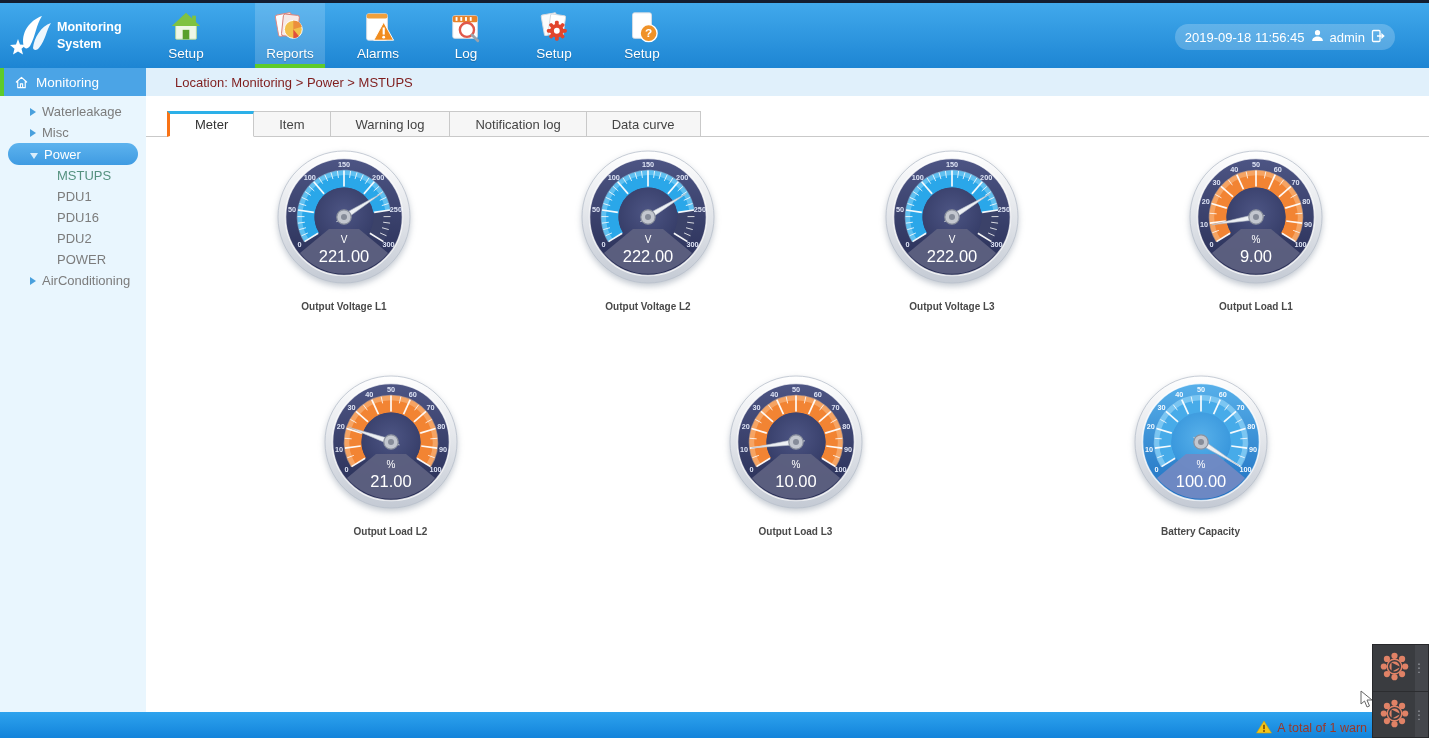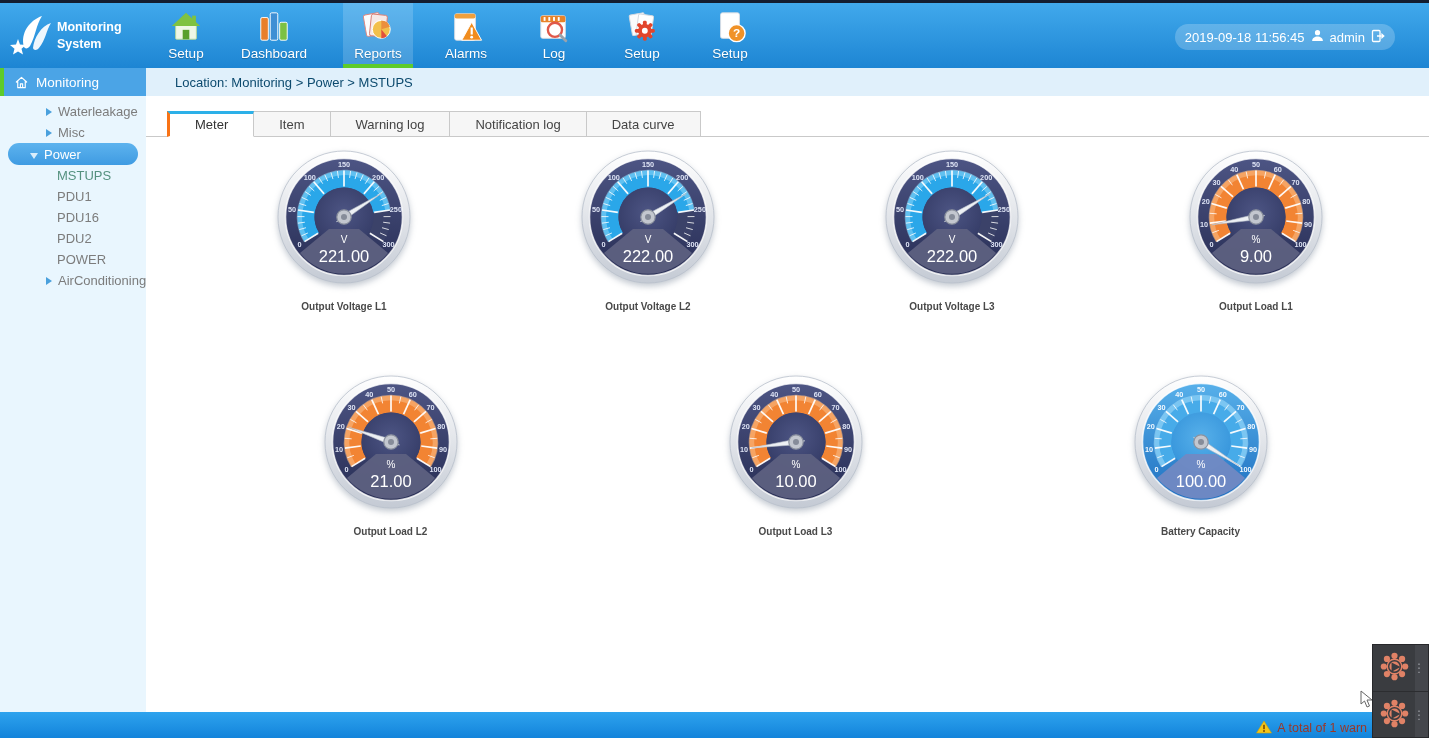--- a/index.html
+++ b/index.html
@@ -37,35 +37,35 @@
   .main { display:flex; height:644px; }
   .sidebar { width:146px; flex:none; background:#e9f6fe; overflow:hidden; }
   .side-head {
     height:28px; background:#4ba4e6; color:#fff; font-size:13.5px;
     display:flex; align-items:center; position:relative;
   }
   .side-head::before { content:""; position:absolute; left:0; top:0; bottom:0; width:4px; background:#5ecb2a; }
   .side-head svg { margin:0 7px 0 14px; flex:none; }
   .tree { padding-top:5px; }
   .tree-row { height:21px; display:flex; align-items:center; font-size:13px; color:#7c7c7c; cursor:pointer; white-space:nowrap; }
-  .tree-row.lvl1 { padding-left:46px; }
+  .tree-row.lvl1 { padding-left:30px; }
   .tree-row.lvl2 { padding-left:57px; }
   .arrow { width:0; height:0; border:4px solid transparent; margin-right:6px; flex:none; }
   .arrow.collapsed { border-left:6px solid #49a0dd; border-right:none; }
   .arrow.expanded { border-top:6px solid #d9edfb; border-bottom:none; margin-top:4px; }
   .tree-row.selected {
     background:linear-gradient(180deg,#5db3ee,#3f9be2); color:#fff;
     border-radius:11px; margin:0 8px; padding-left:22px; height:22px;
   }
   .tree-row.active-child { color:#55917f; }
   
   .content { flex:1; display:flex; flex-direction:column; min-width:0; background:#fff; }
   .breadcrumb {
     height:28px; background:#e0f0fb; display:flex; align-items:center;
-    padding-left:29px; font-size:13px; color:#0c4a6e; flex:none;
+    padding-left:29px; font-size:13px; color:#7f1d1d; flex:none;
   }
   .tabstrip { display:flex; margin-top:15px; padding-left:21px; border-bottom:1px solid #c9c9c9; flex:none; }
   .tab {
     height:26px; line-height:25px; padding:0 25px; font-size:13px; color:#444;
     background:#f6f6f6; border:1px solid #c9c9c9; border-left:none; margin-bottom:-1px; cursor:pointer;
     white-space:nowrap;
   }
   .tab:first-child { border-left:3px solid #f97316; }
   .tab.active {
     background:#fff; border-top:3px solid #2cb0e8; border-bottom:1px solid #fff;
@@ -118,30 +118,20 @@
       <div class="nav-item">
         <span class="nav-icon">
           <svg viewBox="0 0 36 36">
             <rect x="7" y="16" width="22" height="15" rx="1" fill="#eef7e6" stroke="#b5d89a"></rect>
             <polygon points="18,3 33,17 3,17" fill="#7fc241"></polygon>
             <rect x="24.5" y="6" width="4" height="7" fill="#7fc241"></rect>
             <rect x="14.5" y="21" width="7" height="10" fill="#58a02c"></rect>
           </svg>
         </span>
         <span class="nav-label">Setup</span>
-      </div>
-      <div class="nav-item">
-        <span class="nav-icon">
-          <svg viewBox="0 0 36 36">
-            <rect x="4" y="8" width="8" height="24" rx="1.5" fill="#e87f2a" stroke="#fff"></rect>
-            <rect x="14" y="3" width="8" height="29" rx="1.5" fill="#3f8fd4" stroke="#fff"></rect>
-            <rect x="24" y="13" width="8" height="19" rx="1.5" fill="#7cc142" stroke="#fff"></rect>
-          </svg>
-        </span>
-        <span class="nav-label">Dashboard</span>
       </div>
       <div class="nav-item active">
         <span class="nav-icon">
           <svg viewBox="0 0 36 36">
             <rect x="4" y="4" width="17" height="23" rx="2" fill="#fdfdfd" stroke="#e0887f" transform="rotate(-10 12 15)"></rect>
             <rect x="10" y="5" width="17" height="23" rx="2" fill="#f6e9e7" stroke="#d87c72" transform="rotate(6 19 16)"></rect>
             <circle cx="21.5" cy="20.5" r="9.5" fill="#f2c04b" stroke="#fff"></circle>
             <path d="M21.5 20.5 L21.5 11 A9.5 9.5 0 0 1 30.6 17.7 Z" fill="#eb8f3c"></path>
             <path d="M21.5 20.5 L27.5 27.8 A9.5 9.5 0 0 1 21.5 30 Z" fill="#e2503c"></path>
           </svg>

